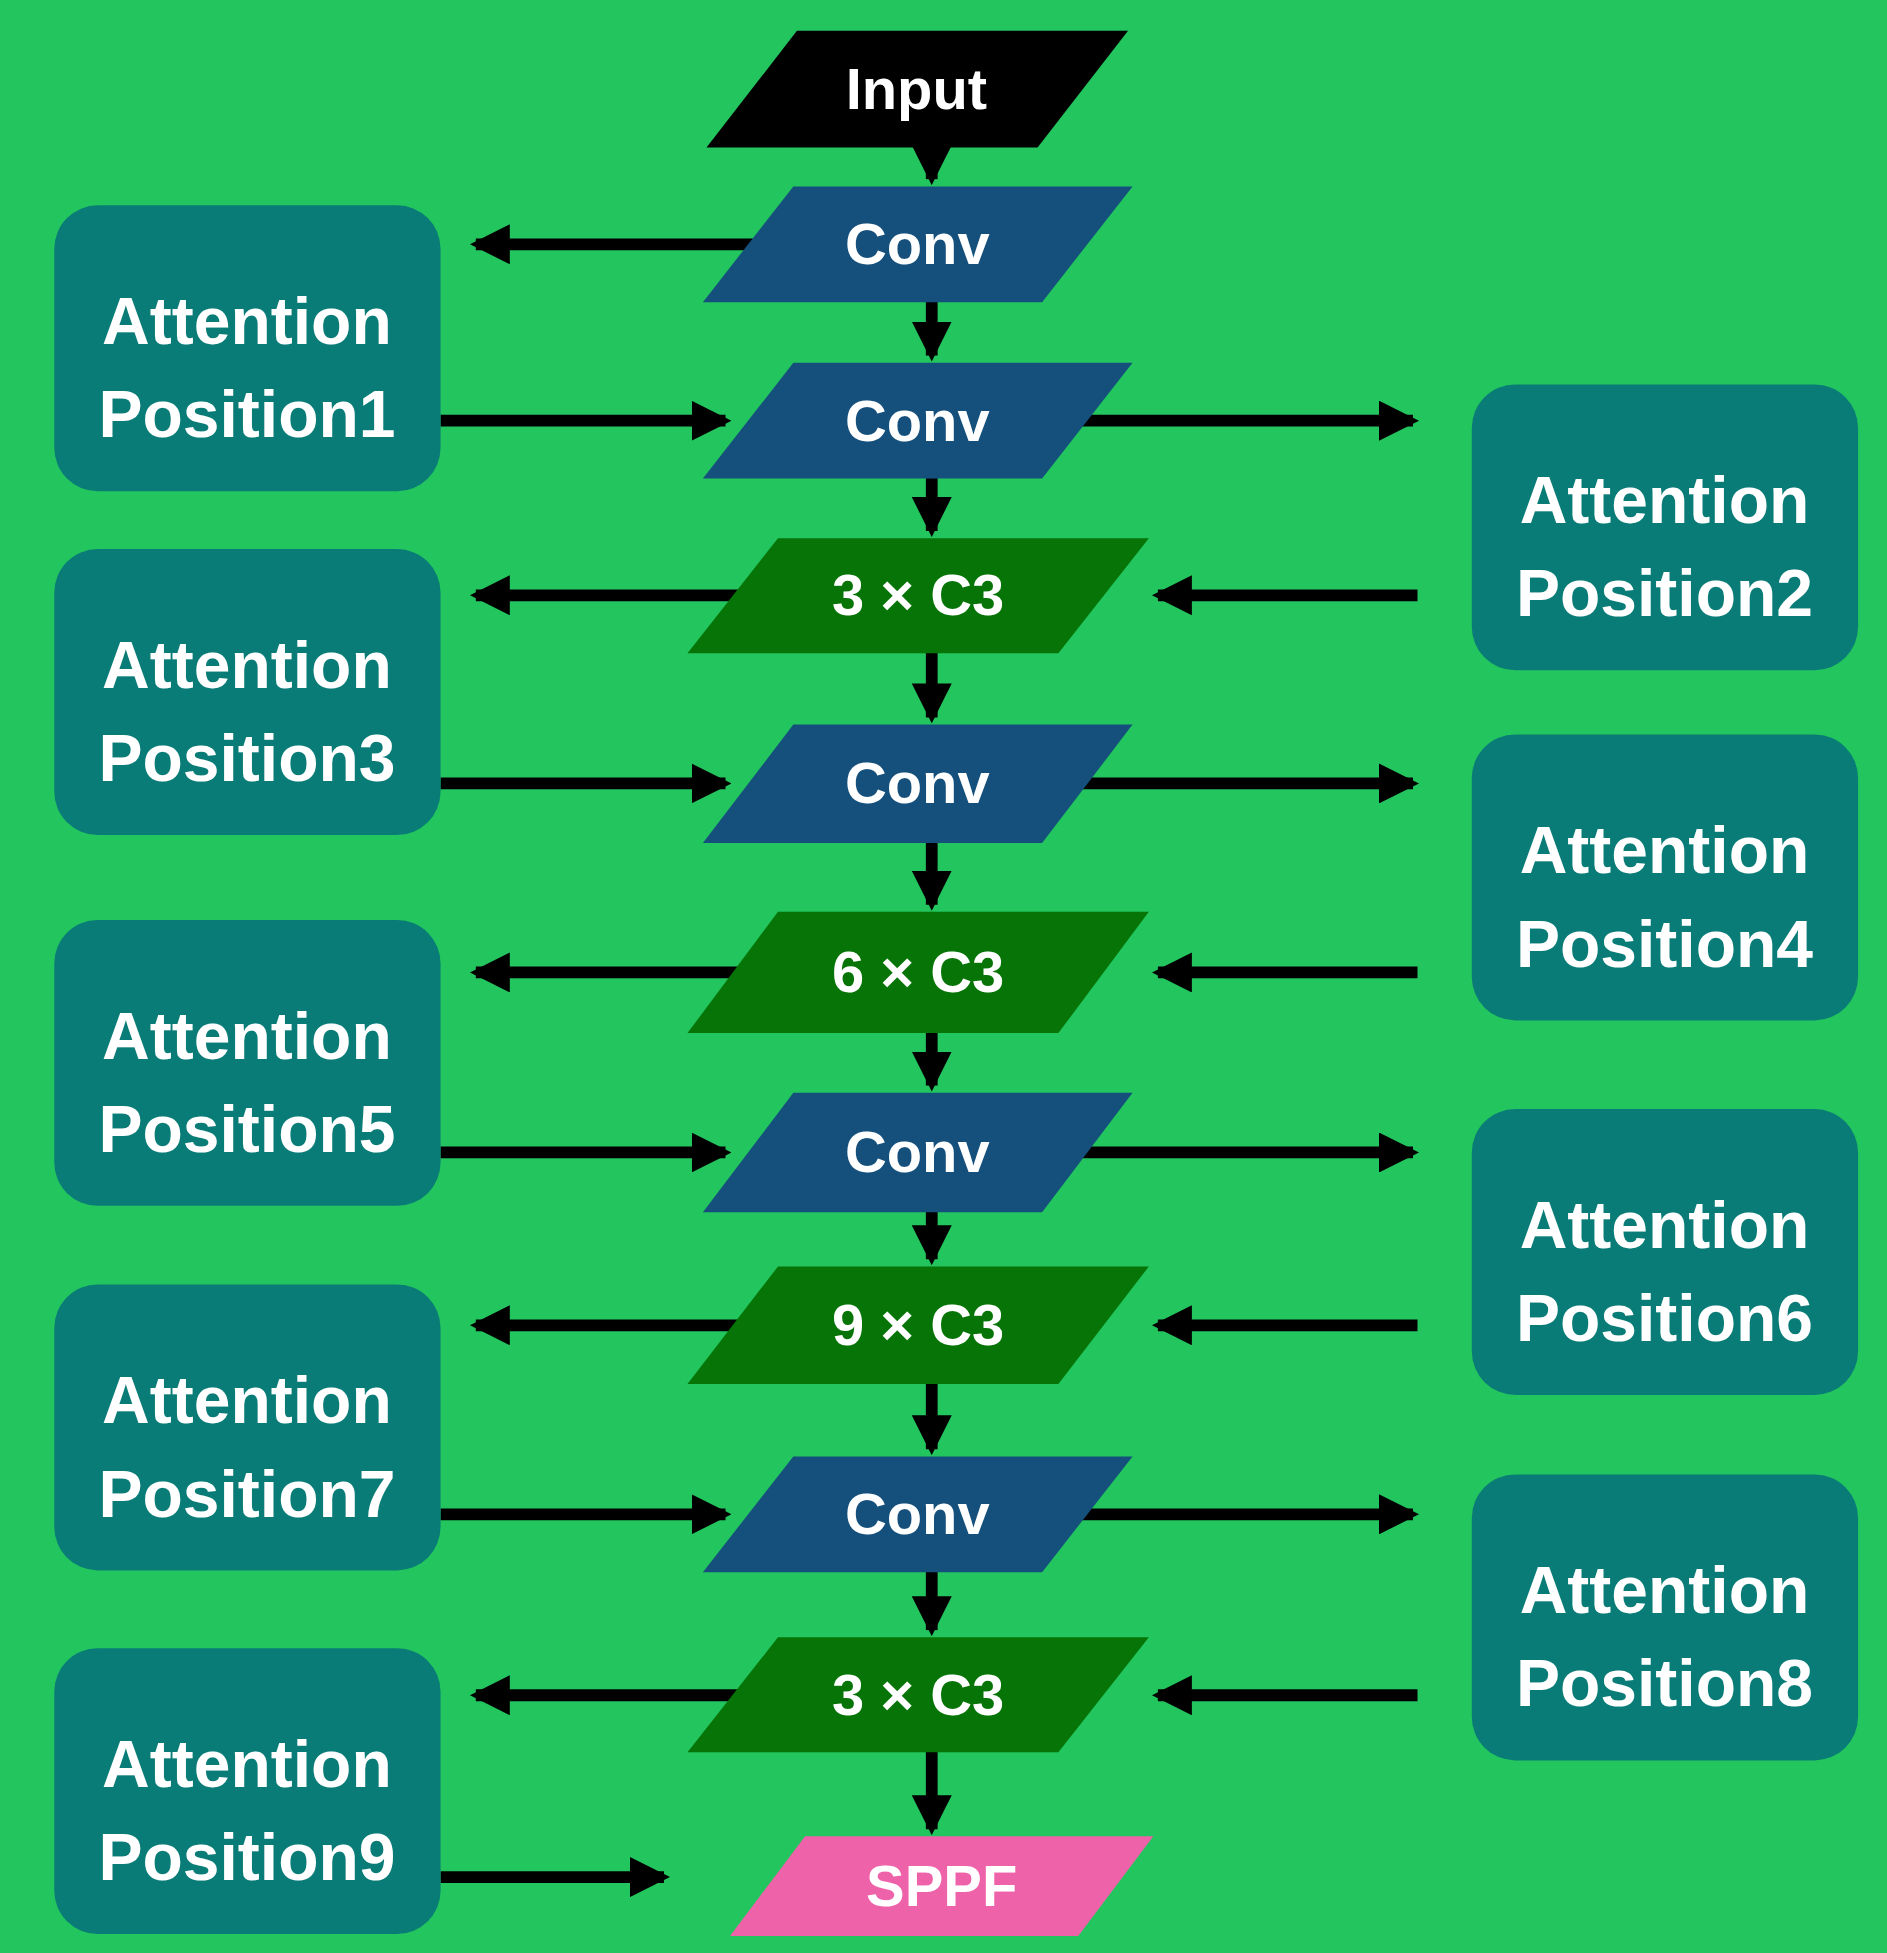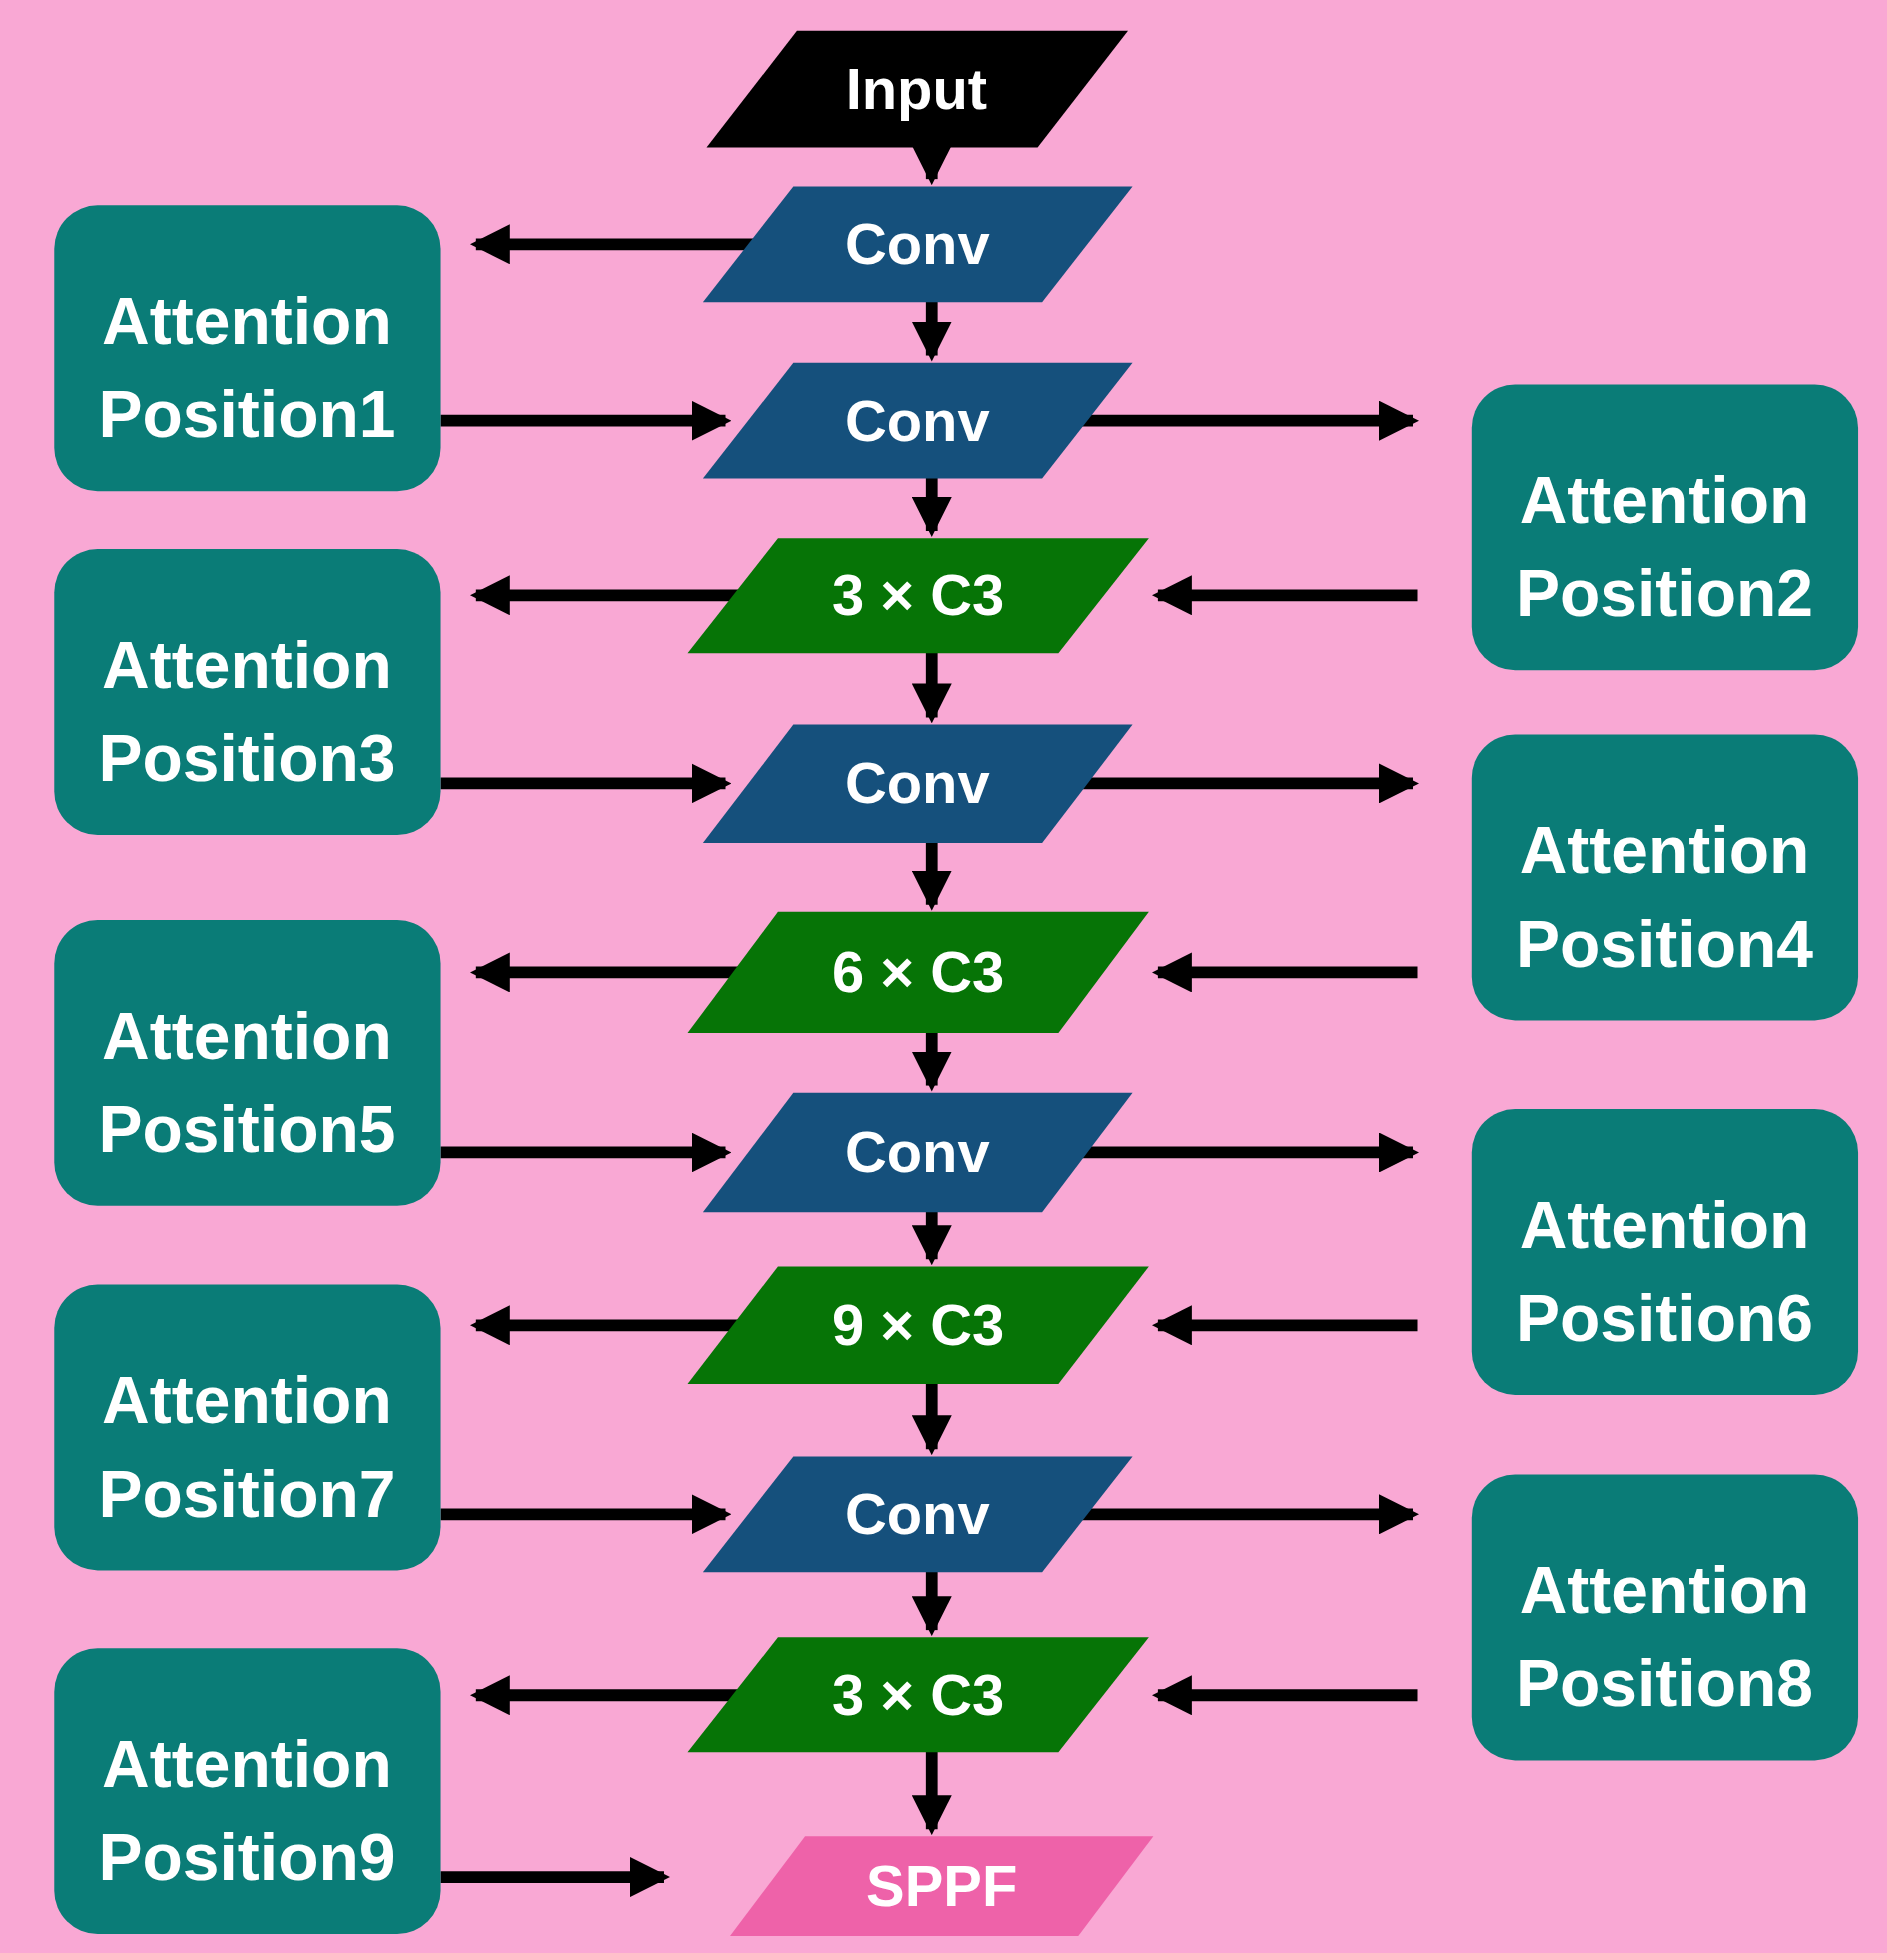--- a/index.html
+++ b/index.html
@@ -4,21 +4,21 @@
 <style>
   html, body {
     margin: 0;
     padding: 0;
     background: #ffffff;
   }
   .stage {
     position: relative;
     width: 1887px;
     height: 1954px;
-    background: #f9a8d4;
+    background: #22c55e;
     overflow: hidden;
   }
   svg.diagram {
     display: block;
     width: 1887px;
     height: 1954px;
   }
   .node-label {
     fill: #ffffff;
     font-family: "Liberation Sans", sans-serif;

